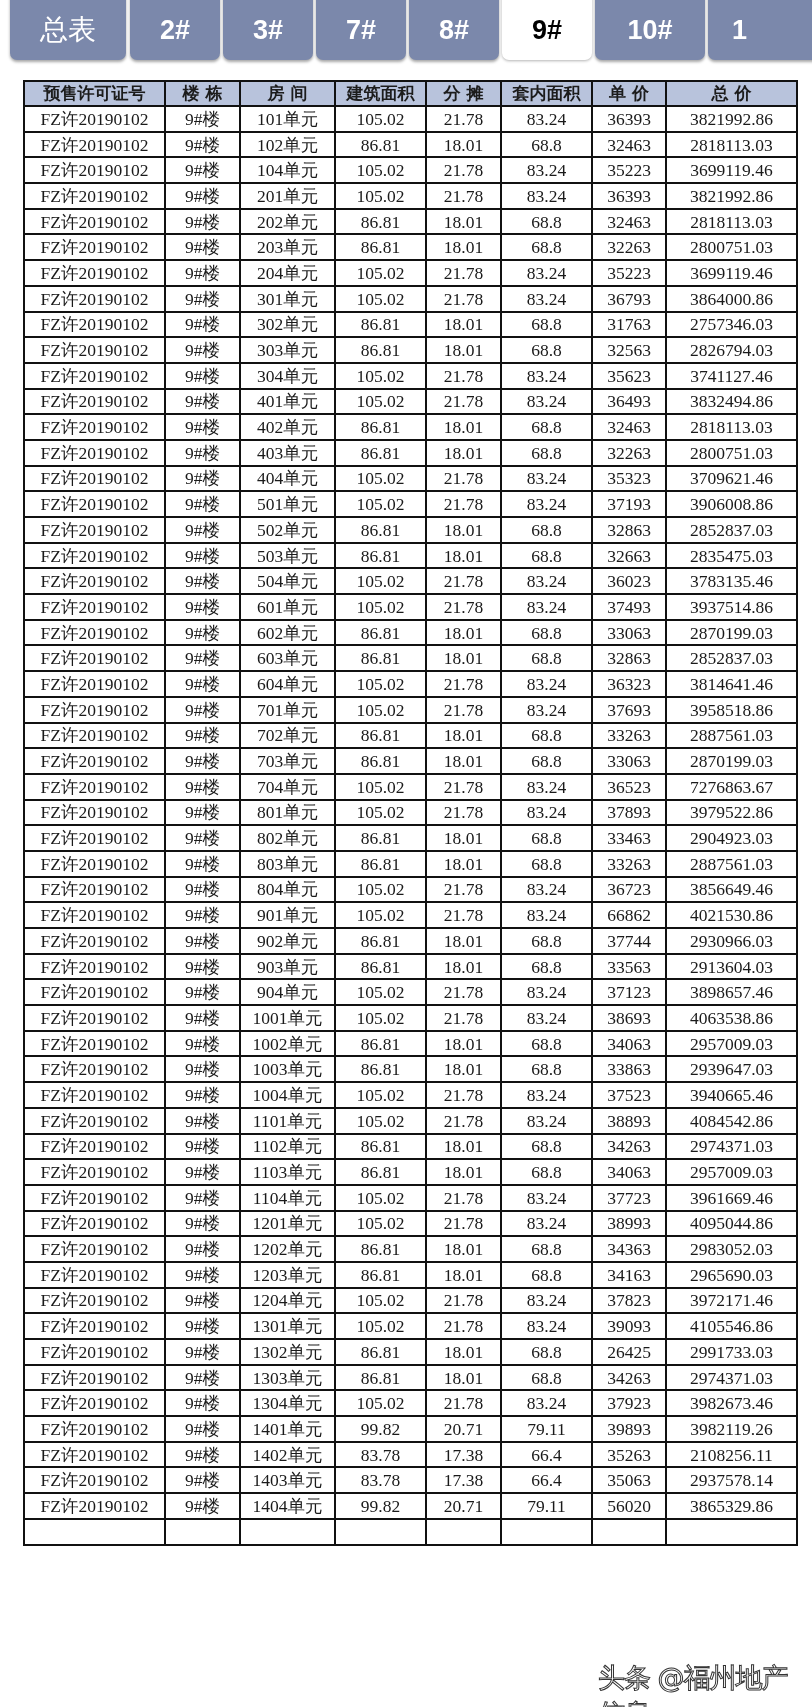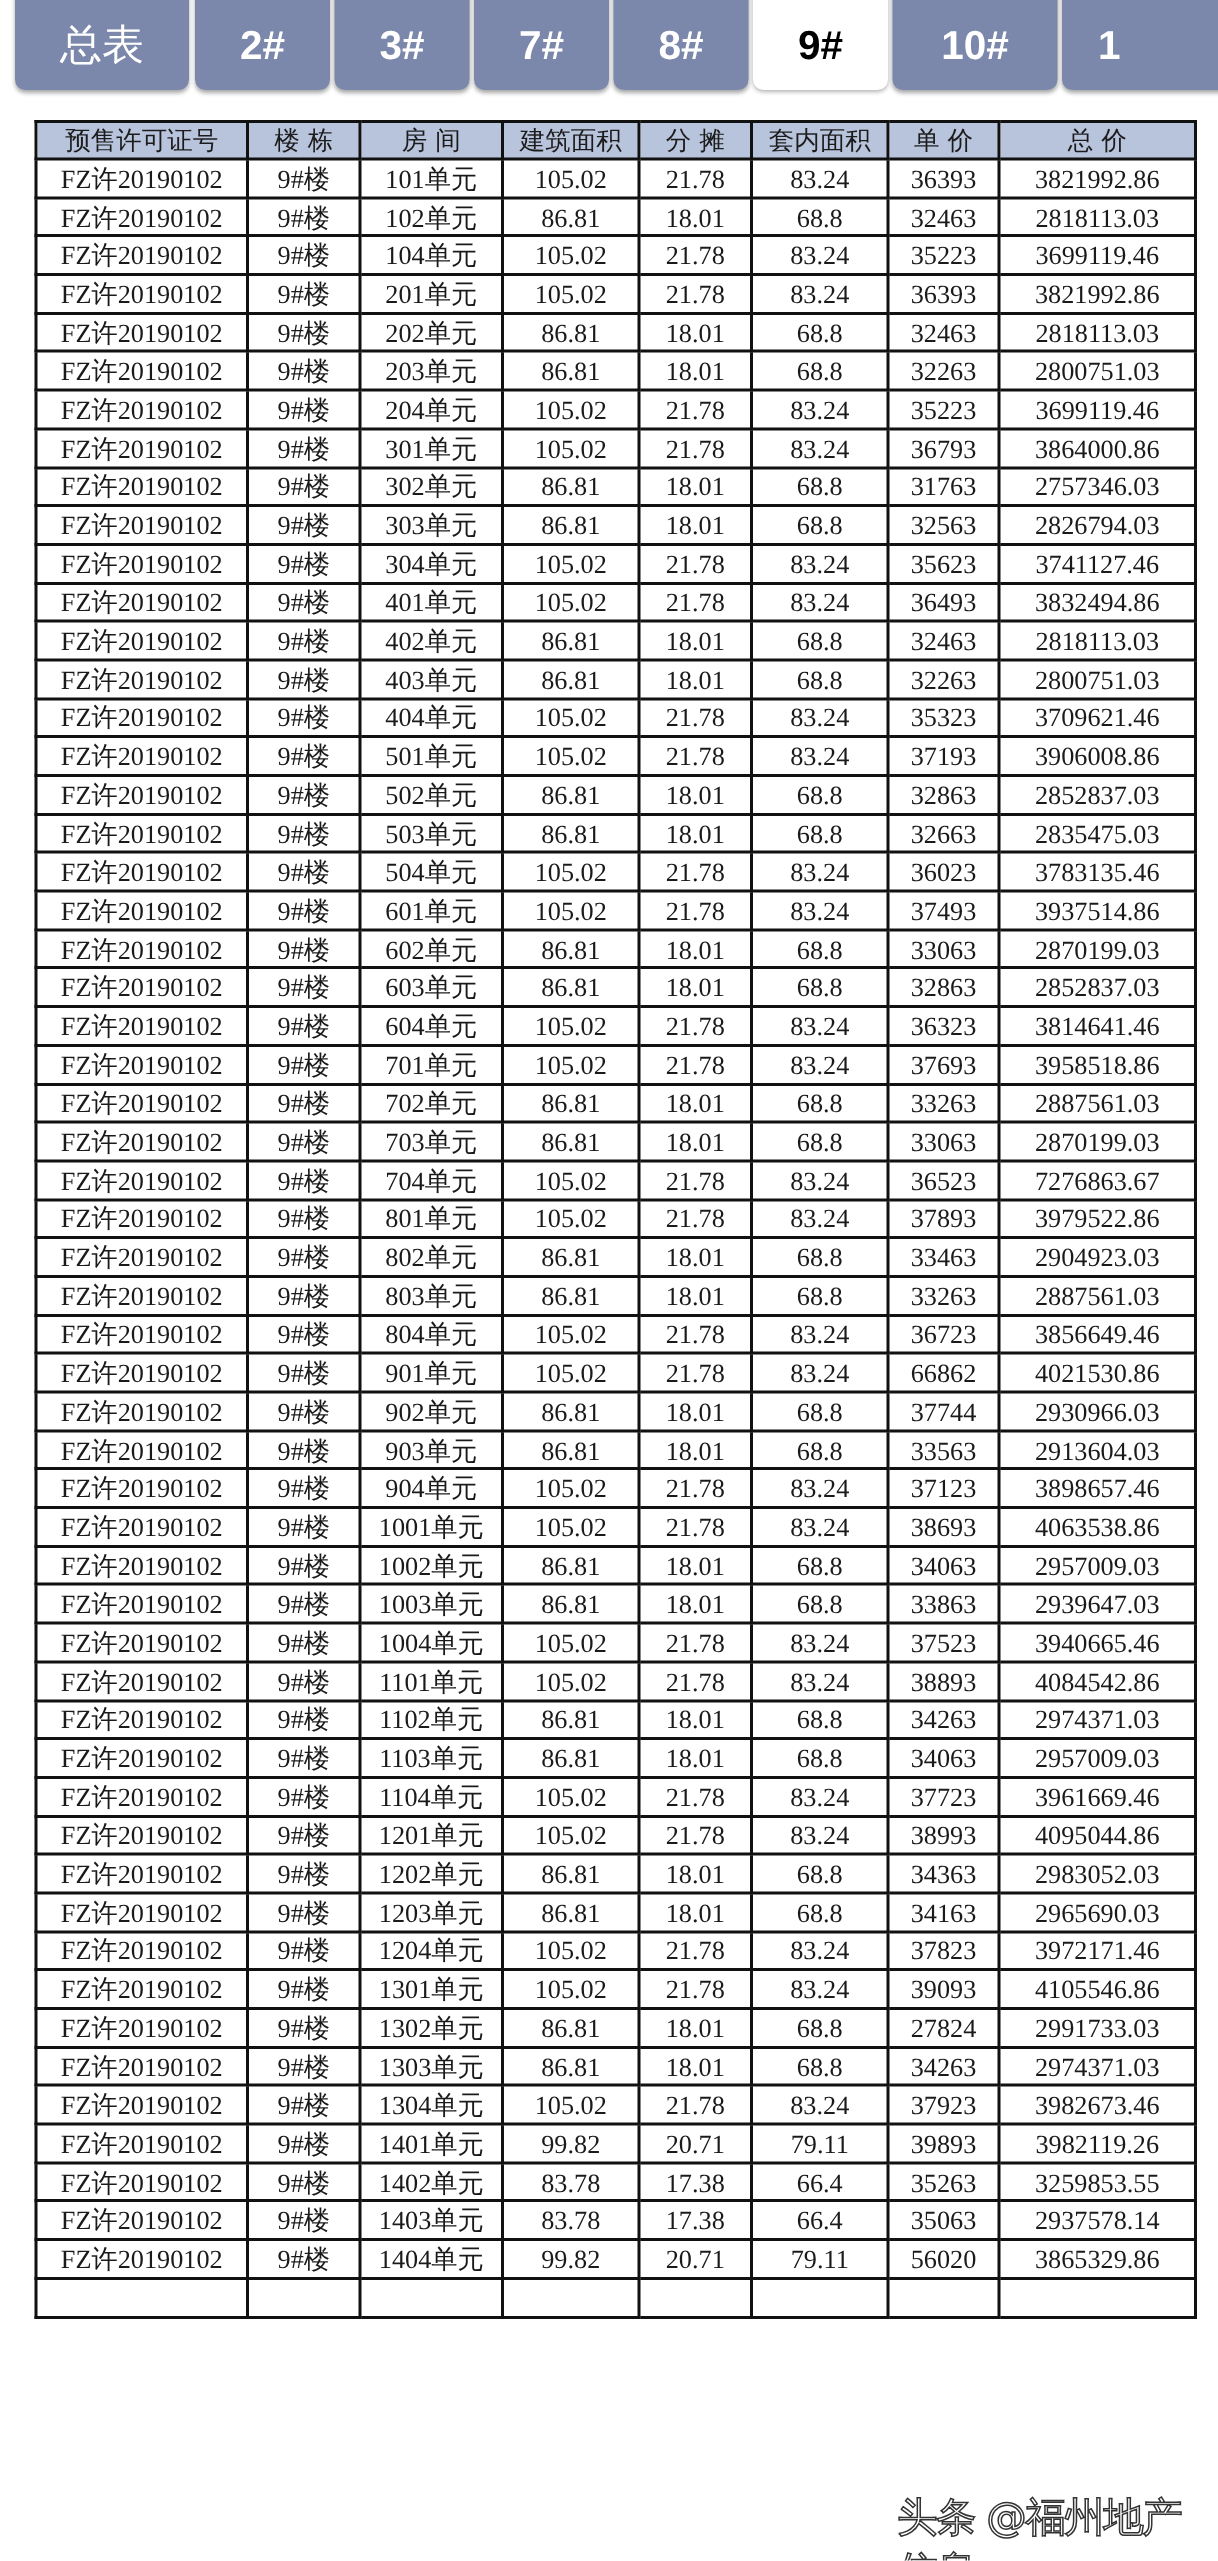--- a/index.html
+++ b/index.html
@@ -3,21 +3,21 @@
 <meta charset="utf-8">
 <style>
   html,body{margin:0;padding:0;background:#ffffff;}
   body{width:812px;height:1707px;position:relative;overflow:hidden;font-family:"Liberation Serif","DejaVu Serif",serif;}
   .tabs{position:absolute;left:0;top:0;width:730px;height:62px;}
   .tab{position:absolute;top:-6px;height:66px;background:#7b88ab;border-radius:0 0 7px 7px;box-shadow:0 2px 3px rgba(0,0,0,0.35);color:#ffffff;font-family:"Liberation Sans","DejaVu Sans",sans-serif;font-weight:bold;font-size:27px;display:flex;align-items:center;justify-content:center;padding-top:6px;box-sizing:border-box;}
   .tab.active{background:#ffffff;color:#000000;box-shadow:0 1px 3px rgba(0,0,0,0.3);}
   .tab.first{font-weight:normal;font-size:28px;}
   table{position:absolute;left:23px;top:80px;border-collapse:collapse;table-layout:fixed;width:773px;}
   th,td{border:2px solid #111;text-align:center;padding:0;white-space:nowrap;overflow:hidden;}
-  th{background:#b8c3dc;height:23px;font-family:"DejaVu Sans","Liberation Sans",sans-serif;font-weight:normal;font-size:17px;color:#1c1c1c;text-align:center;}
+  th{background:#b8c3dc;height:23px;font-family:"DejaVu Sans","Liberation Sans",sans-serif;font-weight:bold;font-size:17px;color:#1c1c1c;text-align:center;}
   td{height:23.7px;font-size:17.5px;color:#1a1a1a;background:#fff;line-height:22px;}
   .watermark{position:absolute;left:598px;top:1660px;font-family:"DejaVu Sans",sans-serif;font-size:27px;color:#fff;-webkit-text-stroke:1px #333;letter-spacing:-1px;}
 </style>
 </head>
 <body>
 
 <div class="tabs">
   <div class="tab first" style="left:10px;width:116px;">总表</div>
   <div class="tab" style="left:130px;width:90px;">2#</div>
   <div class="tab" style="left:223px;width:90px;">3#</div>
@@ -532,21 +532,21 @@
         <td>39093</td>
         <td>4105546.86</td>
       </tr>
       <tr>
         <td>FZ许20190102</td>
         <td>9#楼</td>
         <td>1302单元</td>
         <td>86.81</td>
         <td>18.01</td>
         <td>68.8</td>
-        <td>27824</td>
+        <td>26425</td>
         <td>2991733.03</td>
       </tr>
       <tr>
         <td>FZ许20190102</td>
         <td>9#楼</td>
         <td>1303单元</td>
         <td>86.81</td>
         <td>18.01</td>
         <td>68.8</td>
         <td>34263</td>
@@ -573,21 +573,21 @@
         <td>3982119.26</td>
       </tr>
       <tr>
         <td>FZ许20190102</td>
         <td>9#楼</td>
         <td>1402单元</td>
         <td>83.78</td>
         <td>17.38</td>
         <td>66.4</td>
         <td>35263</td>
-        <td>3259853.55</td>
+        <td>2108256.11</td>
       </tr>
       <tr>
         <td>FZ许20190102</td>
         <td>9#楼</td>
         <td>1403单元</td>
         <td>83.78</td>
         <td>17.38</td>
         <td>66.4</td>
         <td>35063</td>
         <td>2937578.14</td>

